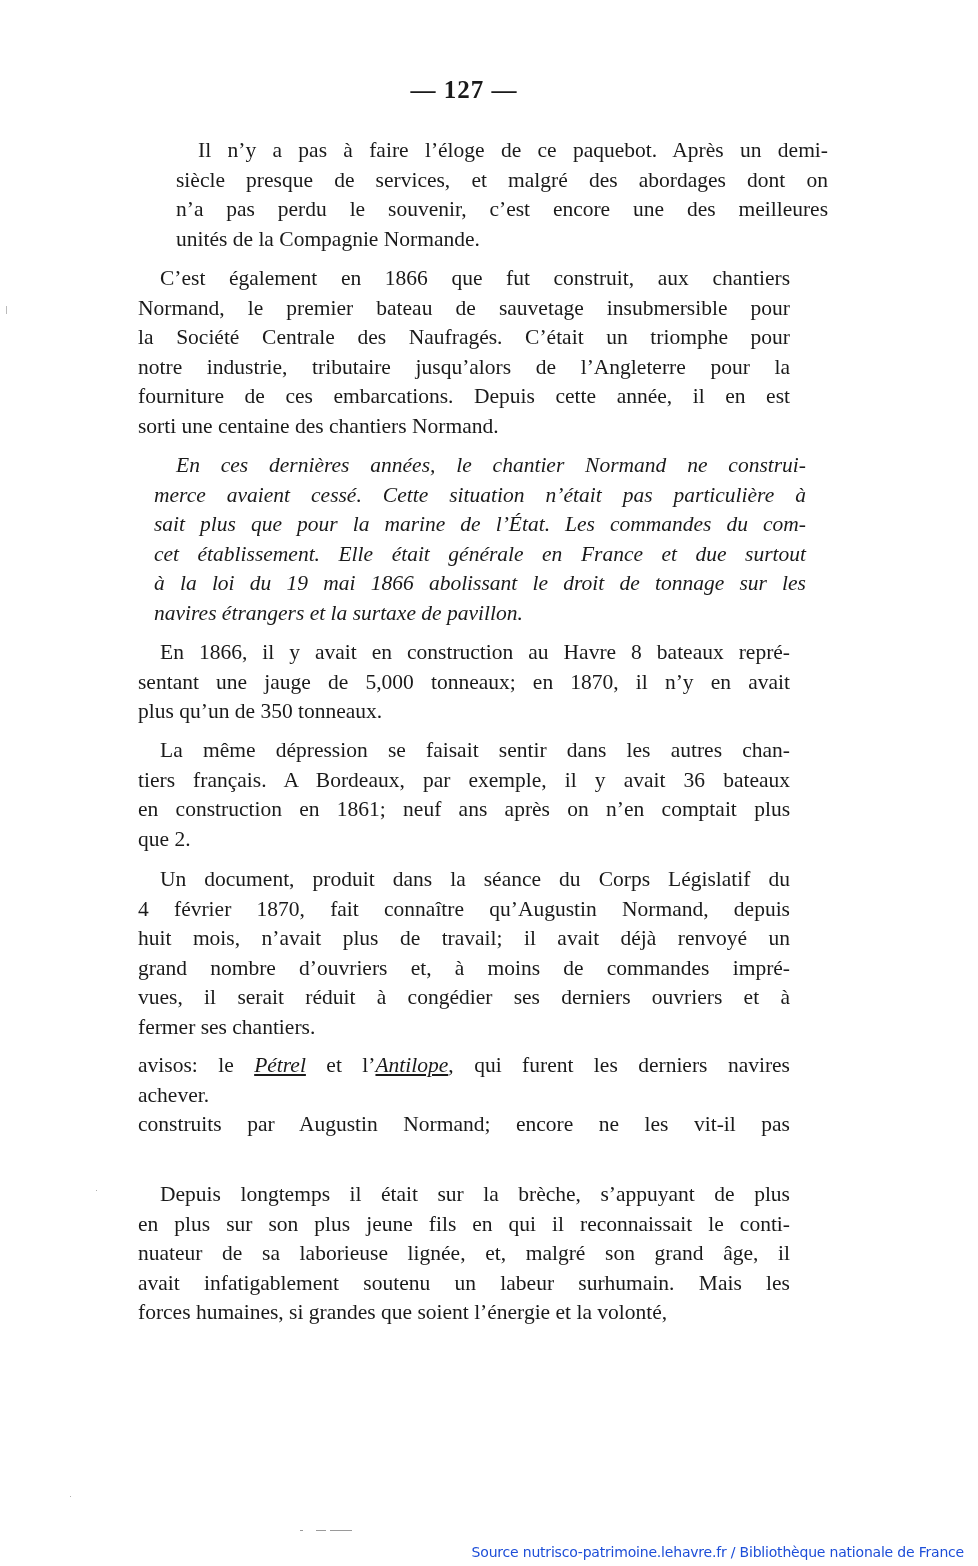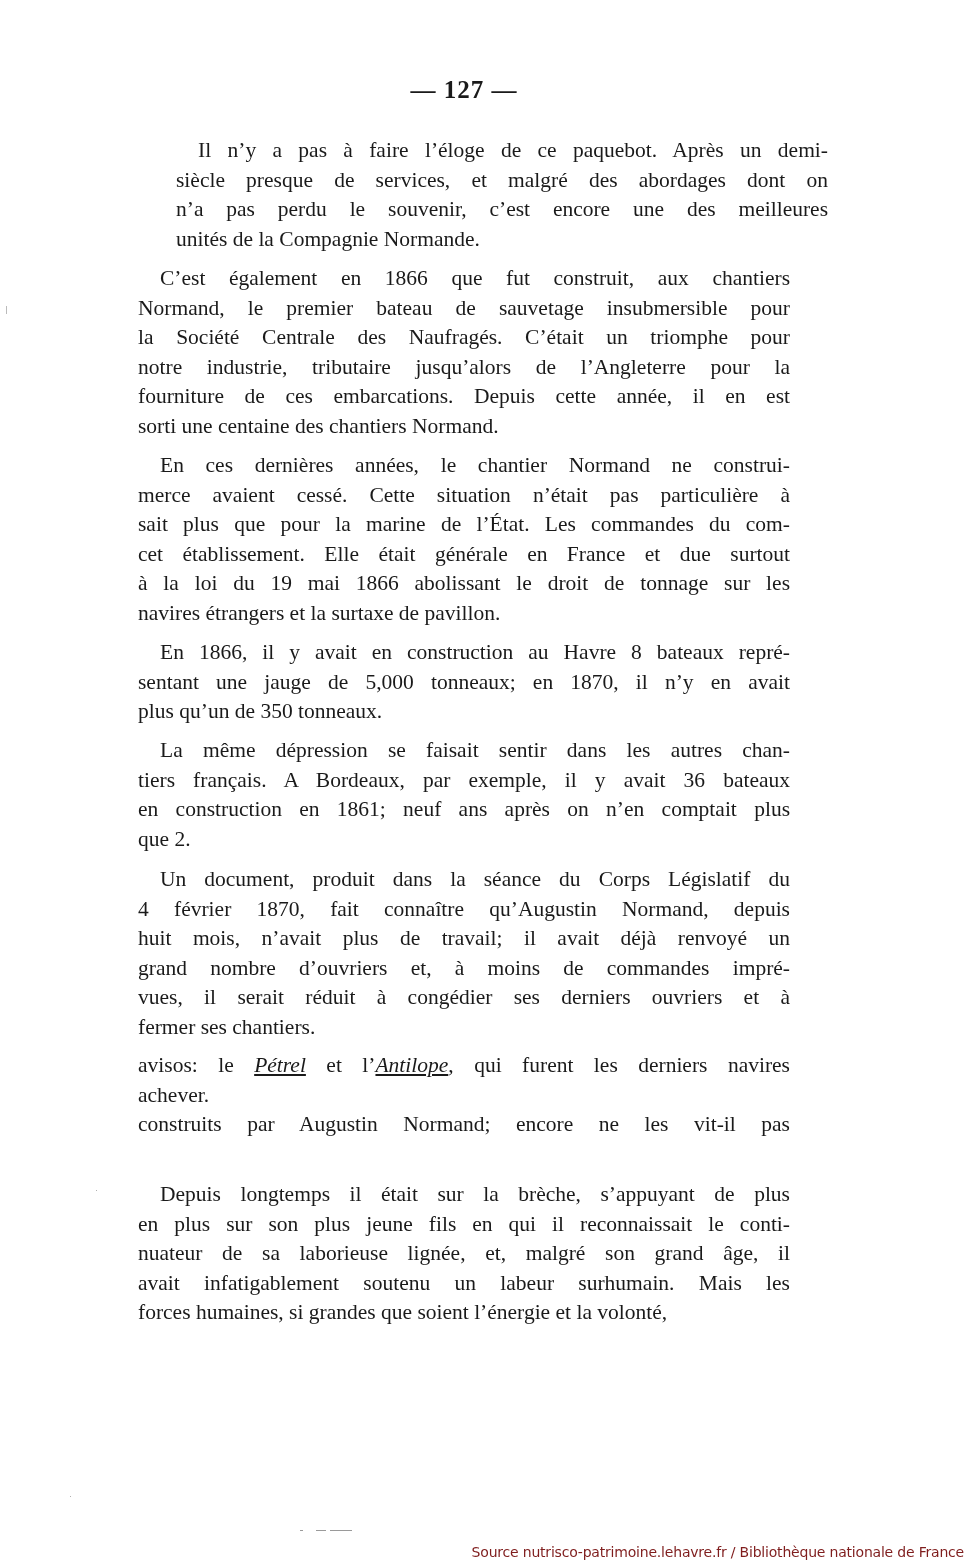--- a/index.html
+++ b/index.html
@@ -54,21 +54,21 @@
     .ital {
       font-style: italic;
       text-decoration: underline;
     }
     .footer-source {
       position: absolute;
       right: 14px;
       bottom: 6px;
       font-family: "DejaVu Sans", "Liberation Sans", sans-serif;
       font-size: 14px;
-      color: #7f1d1d;
+      color: #1d4ed8;
       letter-spacing: -0.2px;
     }
     .smudge {
       position: absolute;
       background: #9a9a9a;
       height: 1px;
     }
     .dot {
       position: absolute;
       width: 1px;
@@ -99,21 +99,21 @@
       <span class="line last"><span>unités de la Compagnie Normande.</span></span>
     </div>
     <div class="para" style="position: absolute; left: 0px; width: 100%; top: 264px;">
       <span class="line indent"><span>C’est également en 1866 que fut construit, aux chantiers</span></span>
       <span class="line"><span>Normand, le premier bateau de sauvetage insubmersible pour</span></span>
       <span class="line"><span>la Société Centrale des Naufragés. C’était un triomphe pour</span></span>
       <span class="line"><span>notre industrie, tributaire jusqu’alors de l’Angleterre pour la</span></span>
       <span class="line"><span>fourniture de ces embarcations. Depuis cette année, il en est</span></span>
       <span class="line last"><span>sorti une centaine des chantiers Normand.</span></span>
     </div>
-    <div class="para" style="position: absolute; left: 0px; width: 100%; top: 451px;">
+    <div class="para" style="position: absolute; left: 16px; width: 100%; top: 451px; font-style: italic;">
       <span class="line indent"><span>En ces dernières années, le chantier Normand ne construi-</span></span>
       <span class="line"><span>merce avaient cessé. Cette situation n’était pas particulière à</span></span>
       <span class="line"><span>sait plus que pour la marine de l’État. Les commandes du com-</span></span>
       <span class="line"><span>cet établissement. Elle était générale en France et due surtout</span></span>
       <span class="line"><span>à la loi du 19 mai 1866 abolissant le droit de tonnage sur les</span></span>
       <span class="line last"><span>navires étrangers et la surtaxe de pavillon.</span></span>
     </div>
     <div class="para" style="position: absolute; left: 0px; width: 100%; top: 638px;">
       <span class="line indent"><span>En 1866, il y avait en construction au Havre 8 bateaux repré-</span></span>
       <span class="line"><span>sentant une jauge de 5,000 tonneaux; en 1870, il n’y en avait</span></span>

